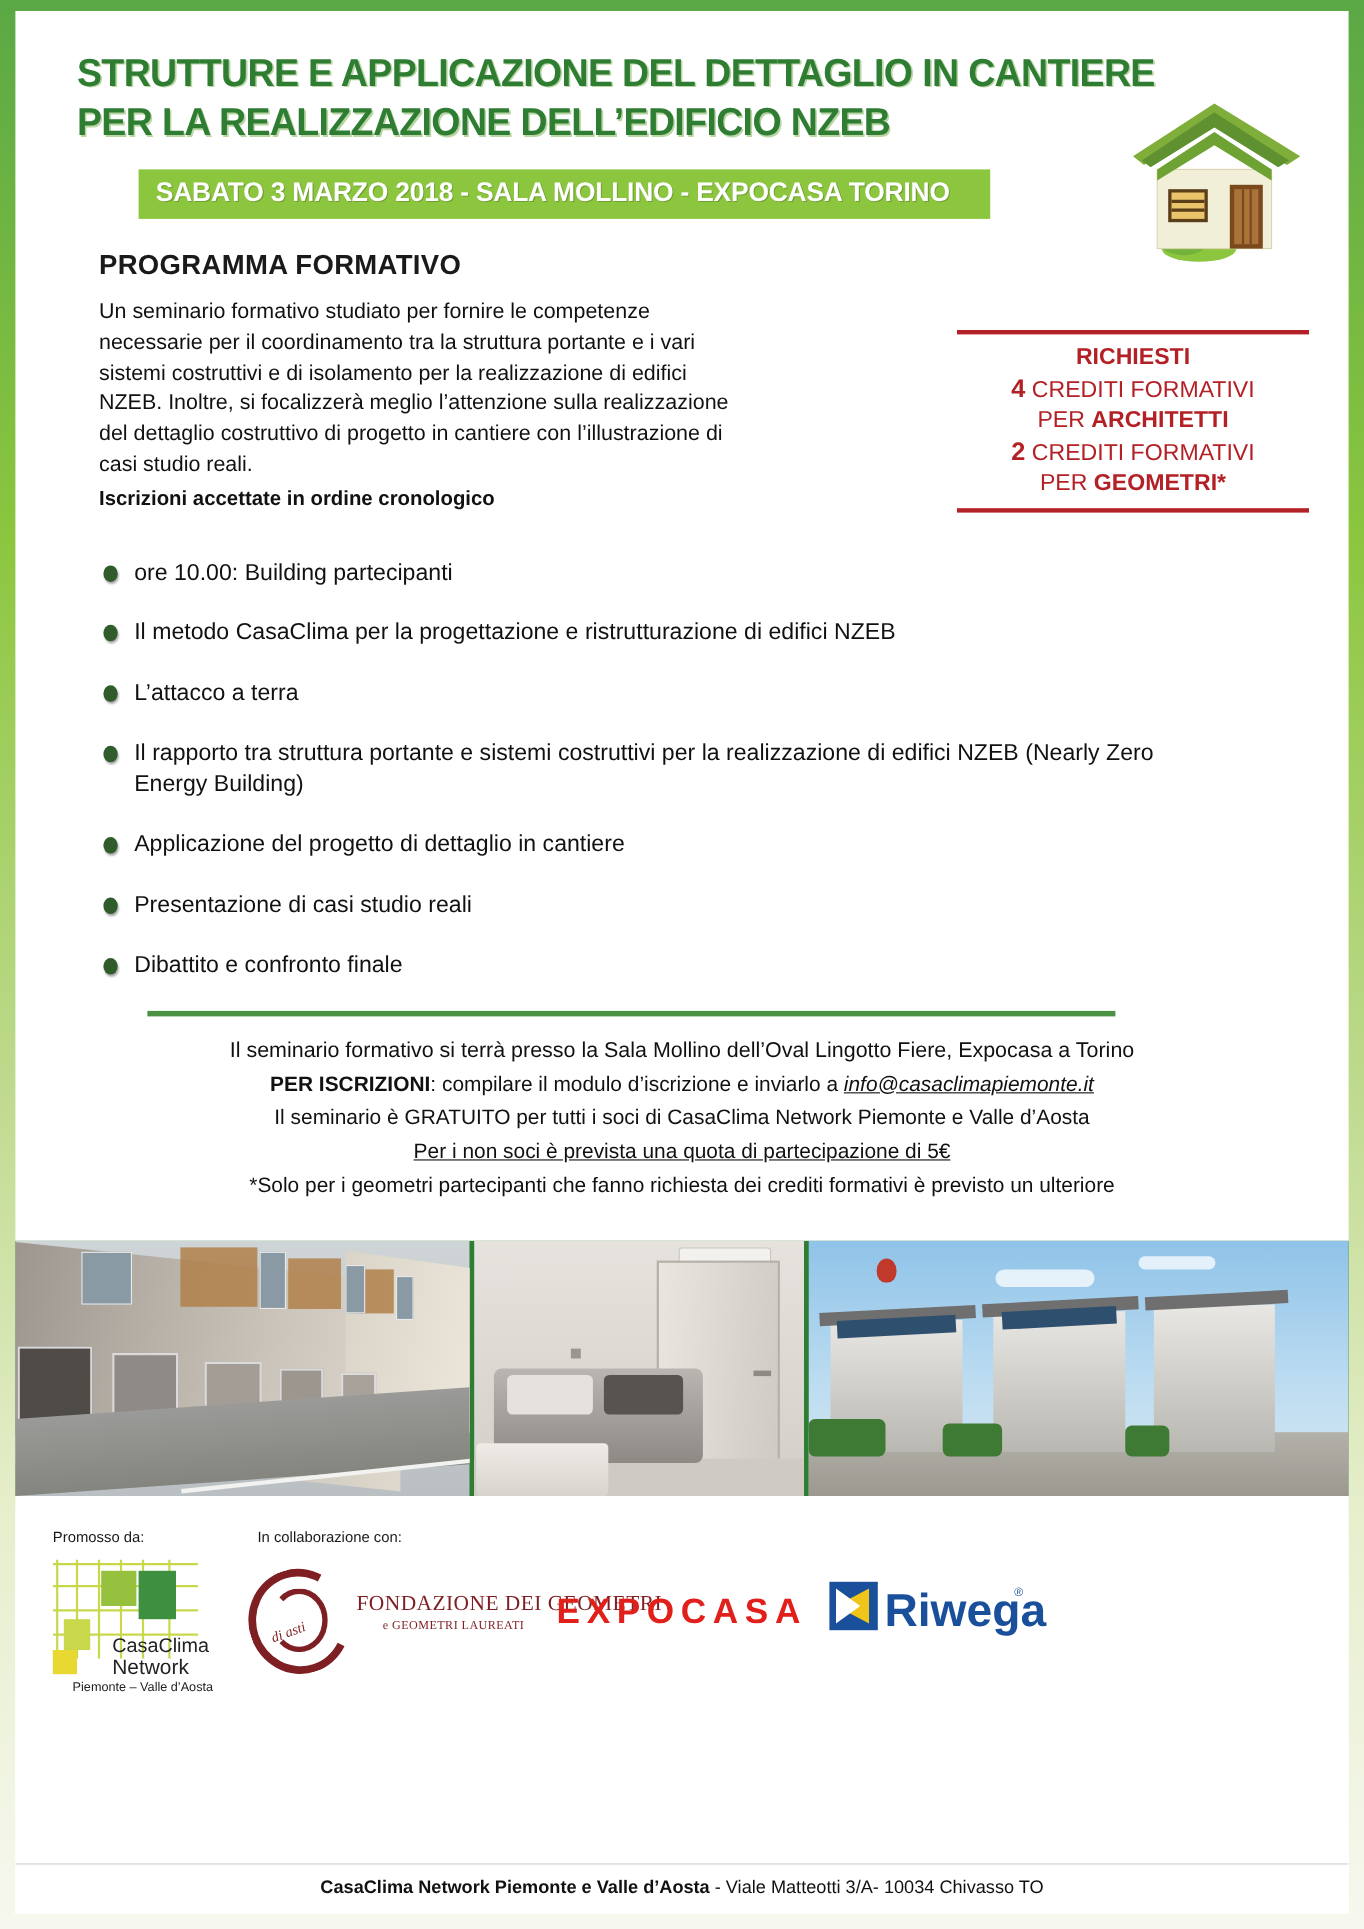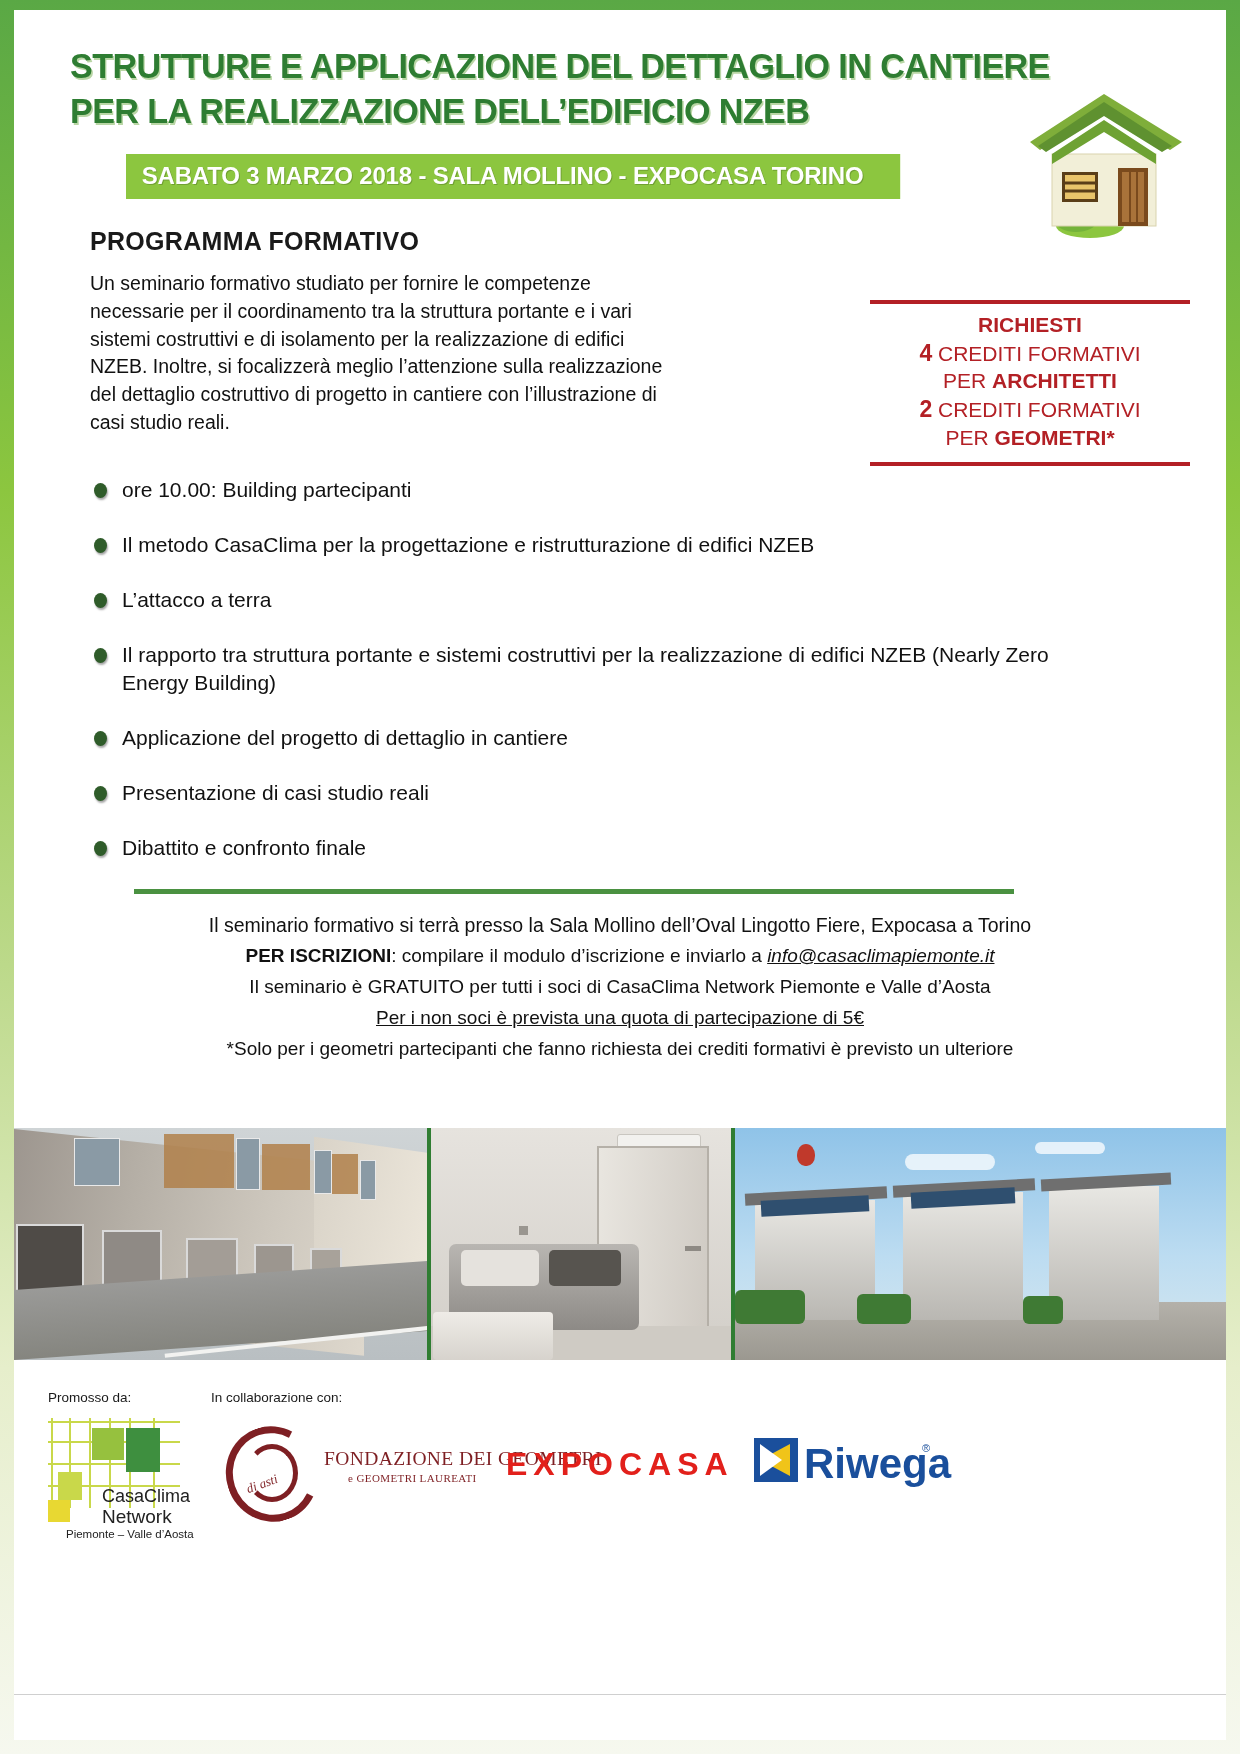--- a/index.html
+++ b/index.html
@@ -214,21 +214,21 @@
   .ph3 .ground { position:absolute; left:0; bottom:0; width:100%; height:58px; background:linear-gradient(180deg,#b4b1aa,#9b9890); }
   .ph3 .hedge { position:absolute; bottom:36px; background:#3f7a34; border-radius:6px; }
 
   
   .footer {
     position:absolute; left:0; right:0; top:1362px; bottom:0;
     background:#ffffff;
   }
   .foot-label { font-size:13.5px; color:#1a1a1a; }
   .promosso { position:absolute; left:34px; top:18px; }
-  .collab   { position:absolute; left:197px; top:18px; }
+  .collab   { position:absolute; left:220px; top:18px; }
 
   
   .cc-logo { position:absolute; left:34px; top:44px; width:150px; height:118px; }
   .cc-grid { position:absolute; left:0; top:0; width:132px; height:92px; }
   .cc-sq1 { position:absolute; left:44px; top:12px; width:32px; height:32px; background:#96c13e; }
   .cc-sq2 { position:absolute; left:78px; top:12px; width:34px; height:44px; background:#3e8f3f; }
   .cc-sq3 { position:absolute; left:10px; top:56px; width:24px; height:28px; background:#c9d84a; }
   .cc-sq4 { position:absolute; left:0px; top:84px; width:22px; height:22px; background:#e8d832; }
   .cc-t1 { position:absolute; left:54px; top:70px; font-size:18px; color:#222; }
   .cc-t2 { position:absolute; left:54px; top:90px; font-size:19px; color:#222; }
@@ -303,20 +303,21 @@
         <line x1="108" y1="96" x2="108" y2="146" stroke="#7a4a1d" stroke-width="2"></line>
         <line x1="115" y1="96" x2="115" y2="146" stroke="#7a4a1d" stroke-width="2"></line>
       </svg>
 
       <div class="date-bar">SABATO 3 MARZO 2018  - SALA MOLLINO - EXPOCASA TORINO</div>
     </div>
 
     <div class="prog-head">PROGRAMMA FORMATIVO</div>
     <div class="intro">
       <span>Un seminario formativo studiato per fornire le competenze necessarie per il coordinamento tra la struttura portante e i vari sistemi costruttivi e di isolamento per la realizzazione di edifici NZEB. Inoltre, si focalizzerà meglio l’attenzione sulla realizzazione del dettaglio costruttivo di progetto in cantiere con l’illustrazione di casi studio reali.</span>
+      <span class="cron">Iscrizioni accettate in ordine cronologico</span>
     </div>
 
     <div class="crediti">
       <div>RICHIESTI</div>
       <div>
         <span class="big">4</span><span class="thin"> CREDITI FORMATIVI</span>
       </div>
       <div>
         <span class="thin">PER </span><span>ARCHITETTI</span>
       </div>
@@ -446,18 +447,21 @@
 
       <div class="riwega">
         <div class="rw-mark"></div>
         <div class="rw-text">Riwega</div>
         <div class="rw-r">®</div>
       </div>
 
       <div class="foot-rule"></div>
 
       <div class="foot-contacts">
+        <div>
+          <b>CasaClima Network Piemonte e Valle d’Aosta</b><span> - Viale Matteotti 3/A- 10034 Chivasso TO</span>
+        </div>
       </div>
 
     </div>
 
   </div>
 </div>
 
 </body></html>

